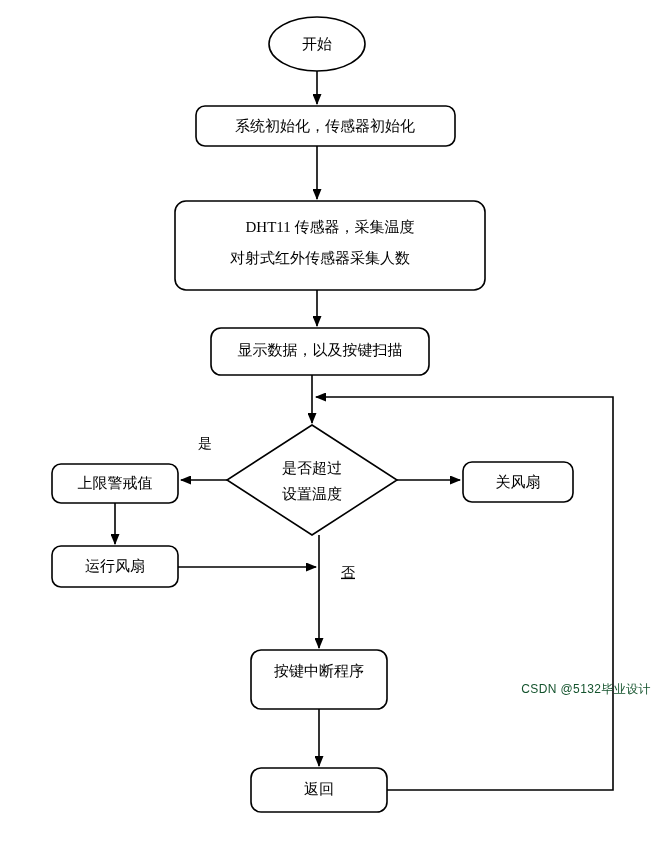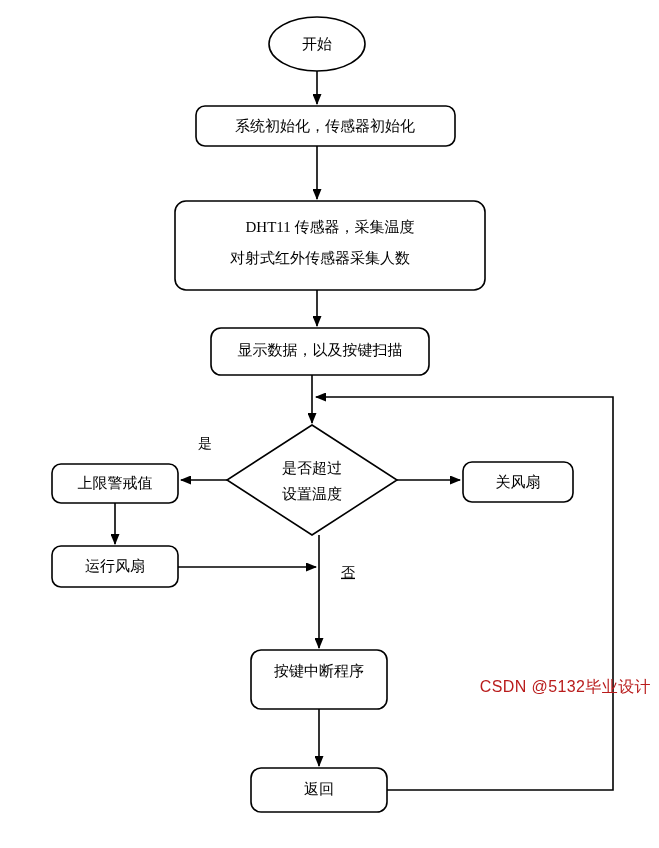--- a/index.html
+++ b/index.html
@@ -56,22 +56,22 @@
   }
   .edge-label.misspelled {
     text-decoration: underline wavy #e03030;
     text-decoration-skip-ink: none;
   }
   .watermark {
     position: absolute;
     right: 8px;
     bottom: 6px;
     font-family: "Liberation Sans", "DejaVu Sans", sans-serif;
-    font-size: 16px;
-    color: #b91c1c;
+    font-size: 12px;
+    color: #14532d;
     letter-spacing: 0.4px;
     user-select: none;
   }
 </style>
 </head>
 <body>
 
 <div id="flow-root">
   <svg class="flow" viewBox="0 0 659 848" xmlns="http://www.w3.org/2000/svg">
     <defs>

